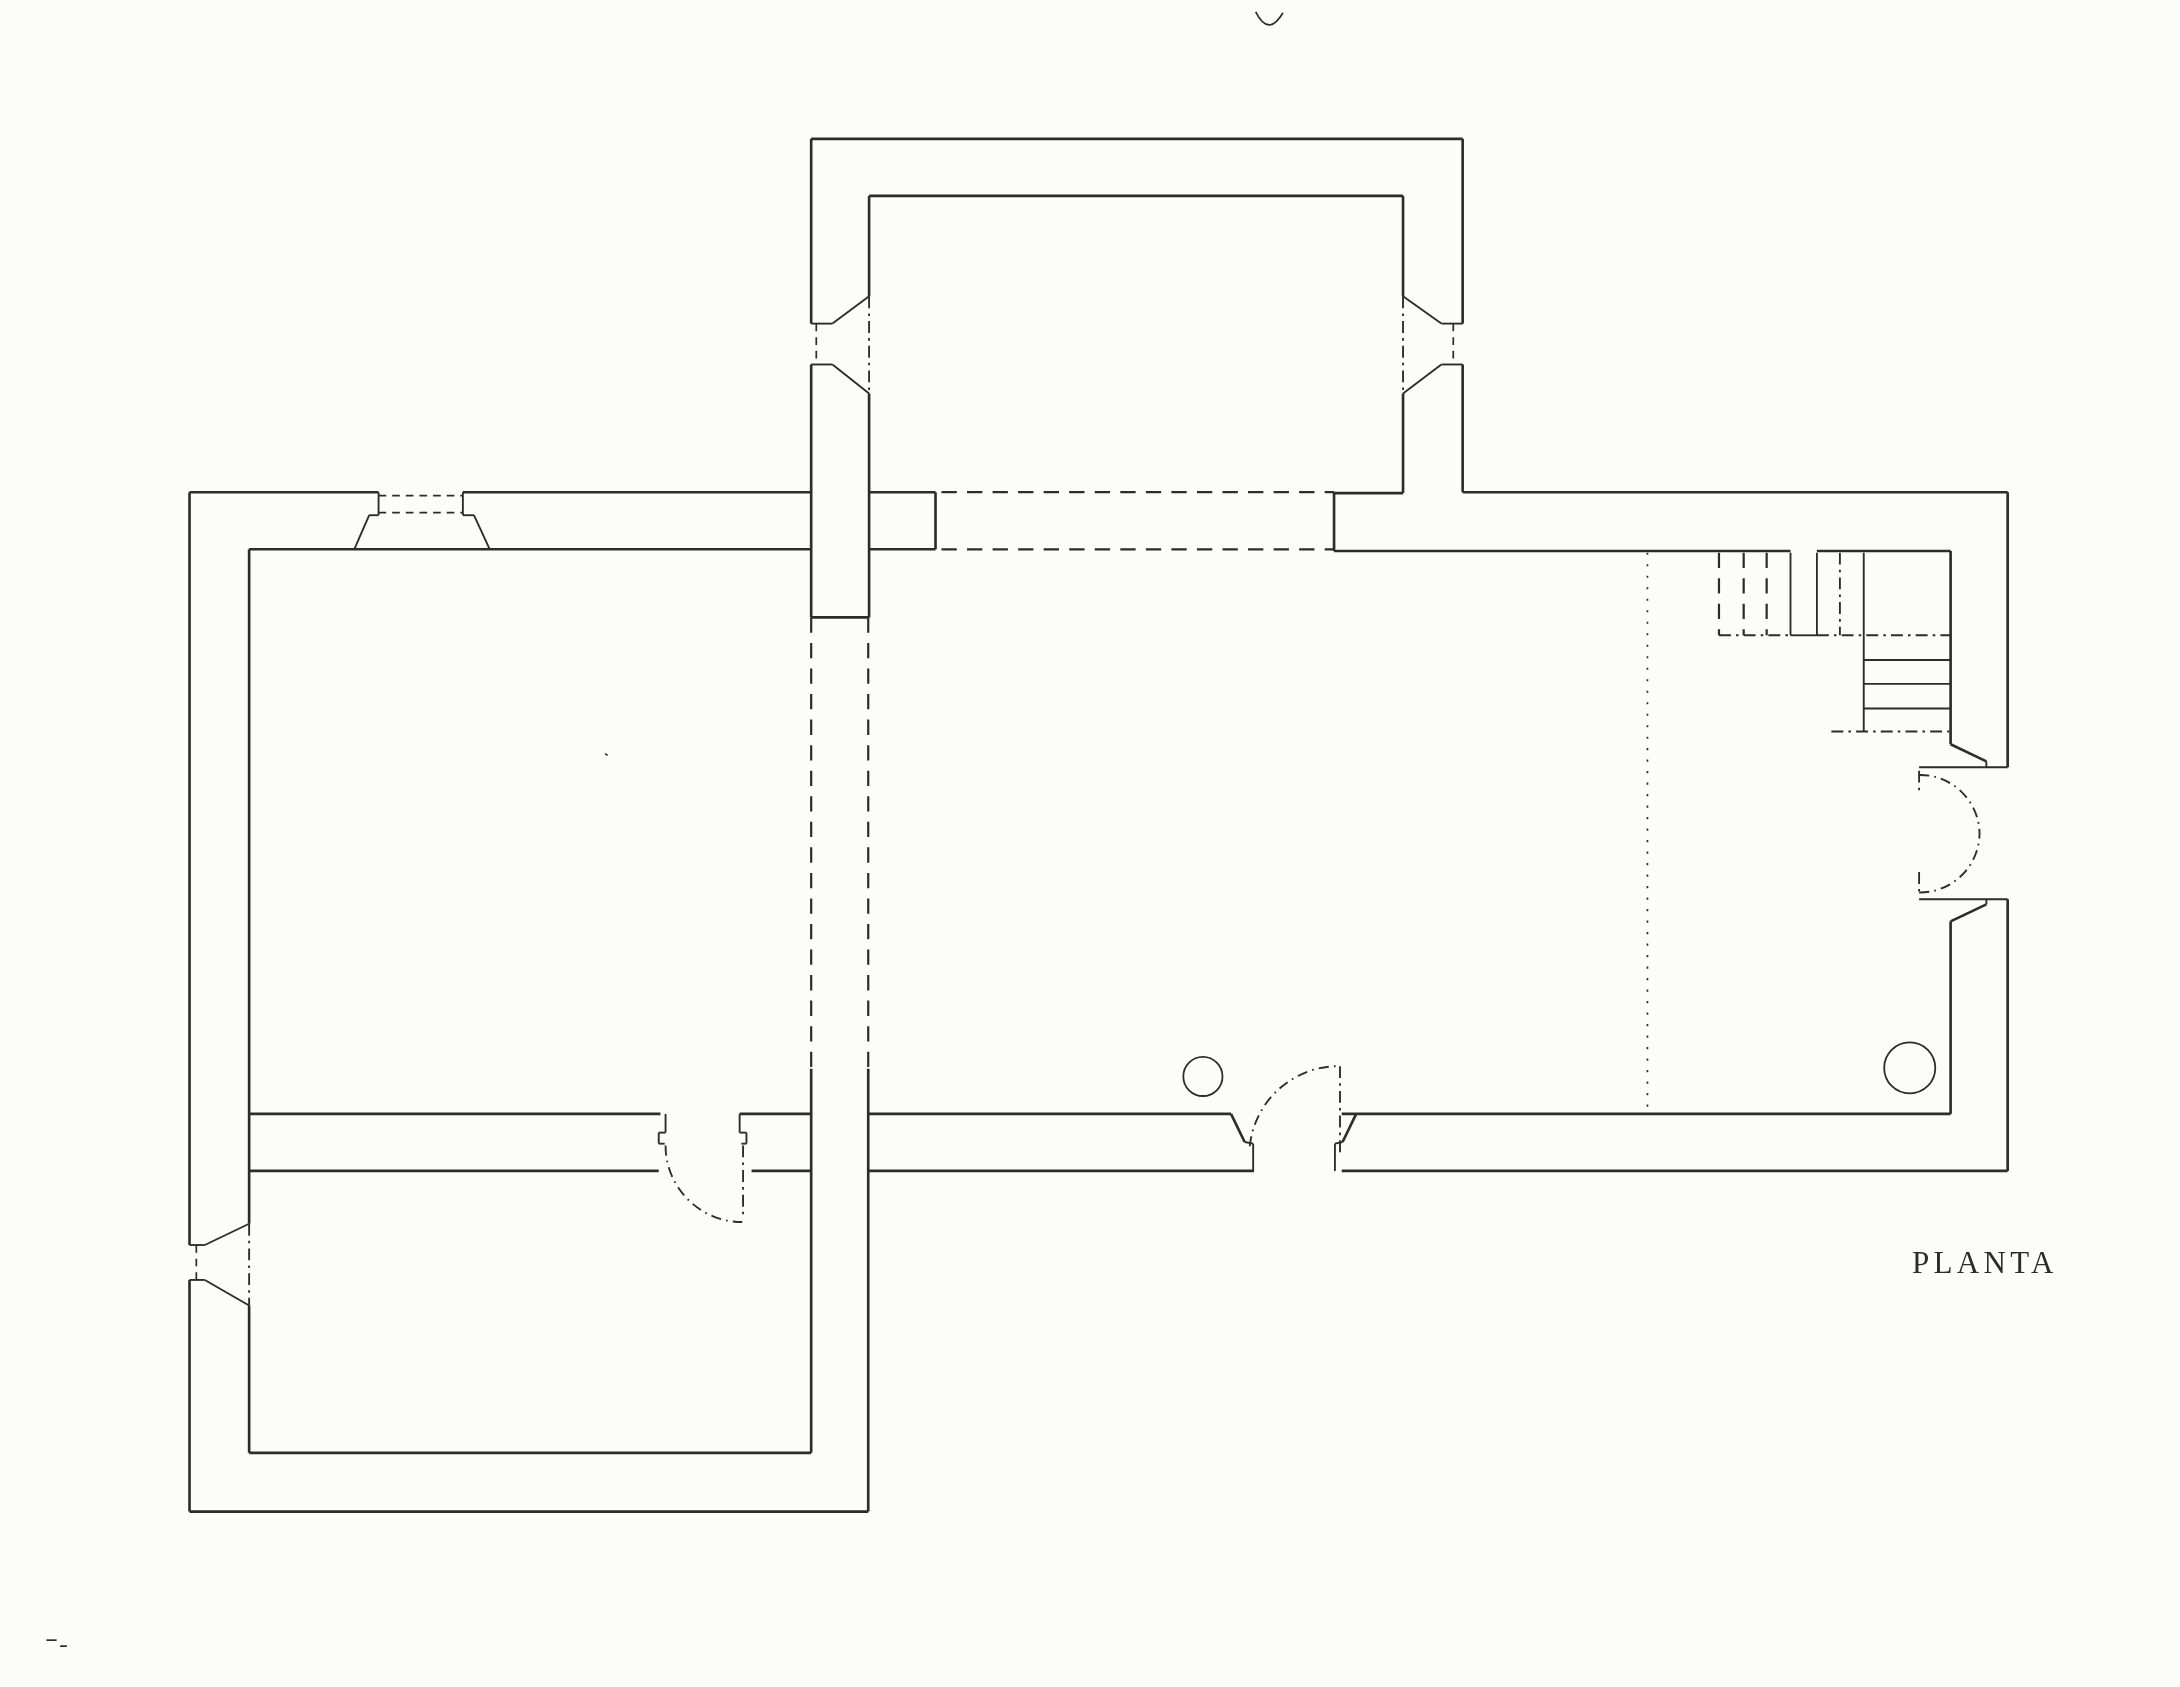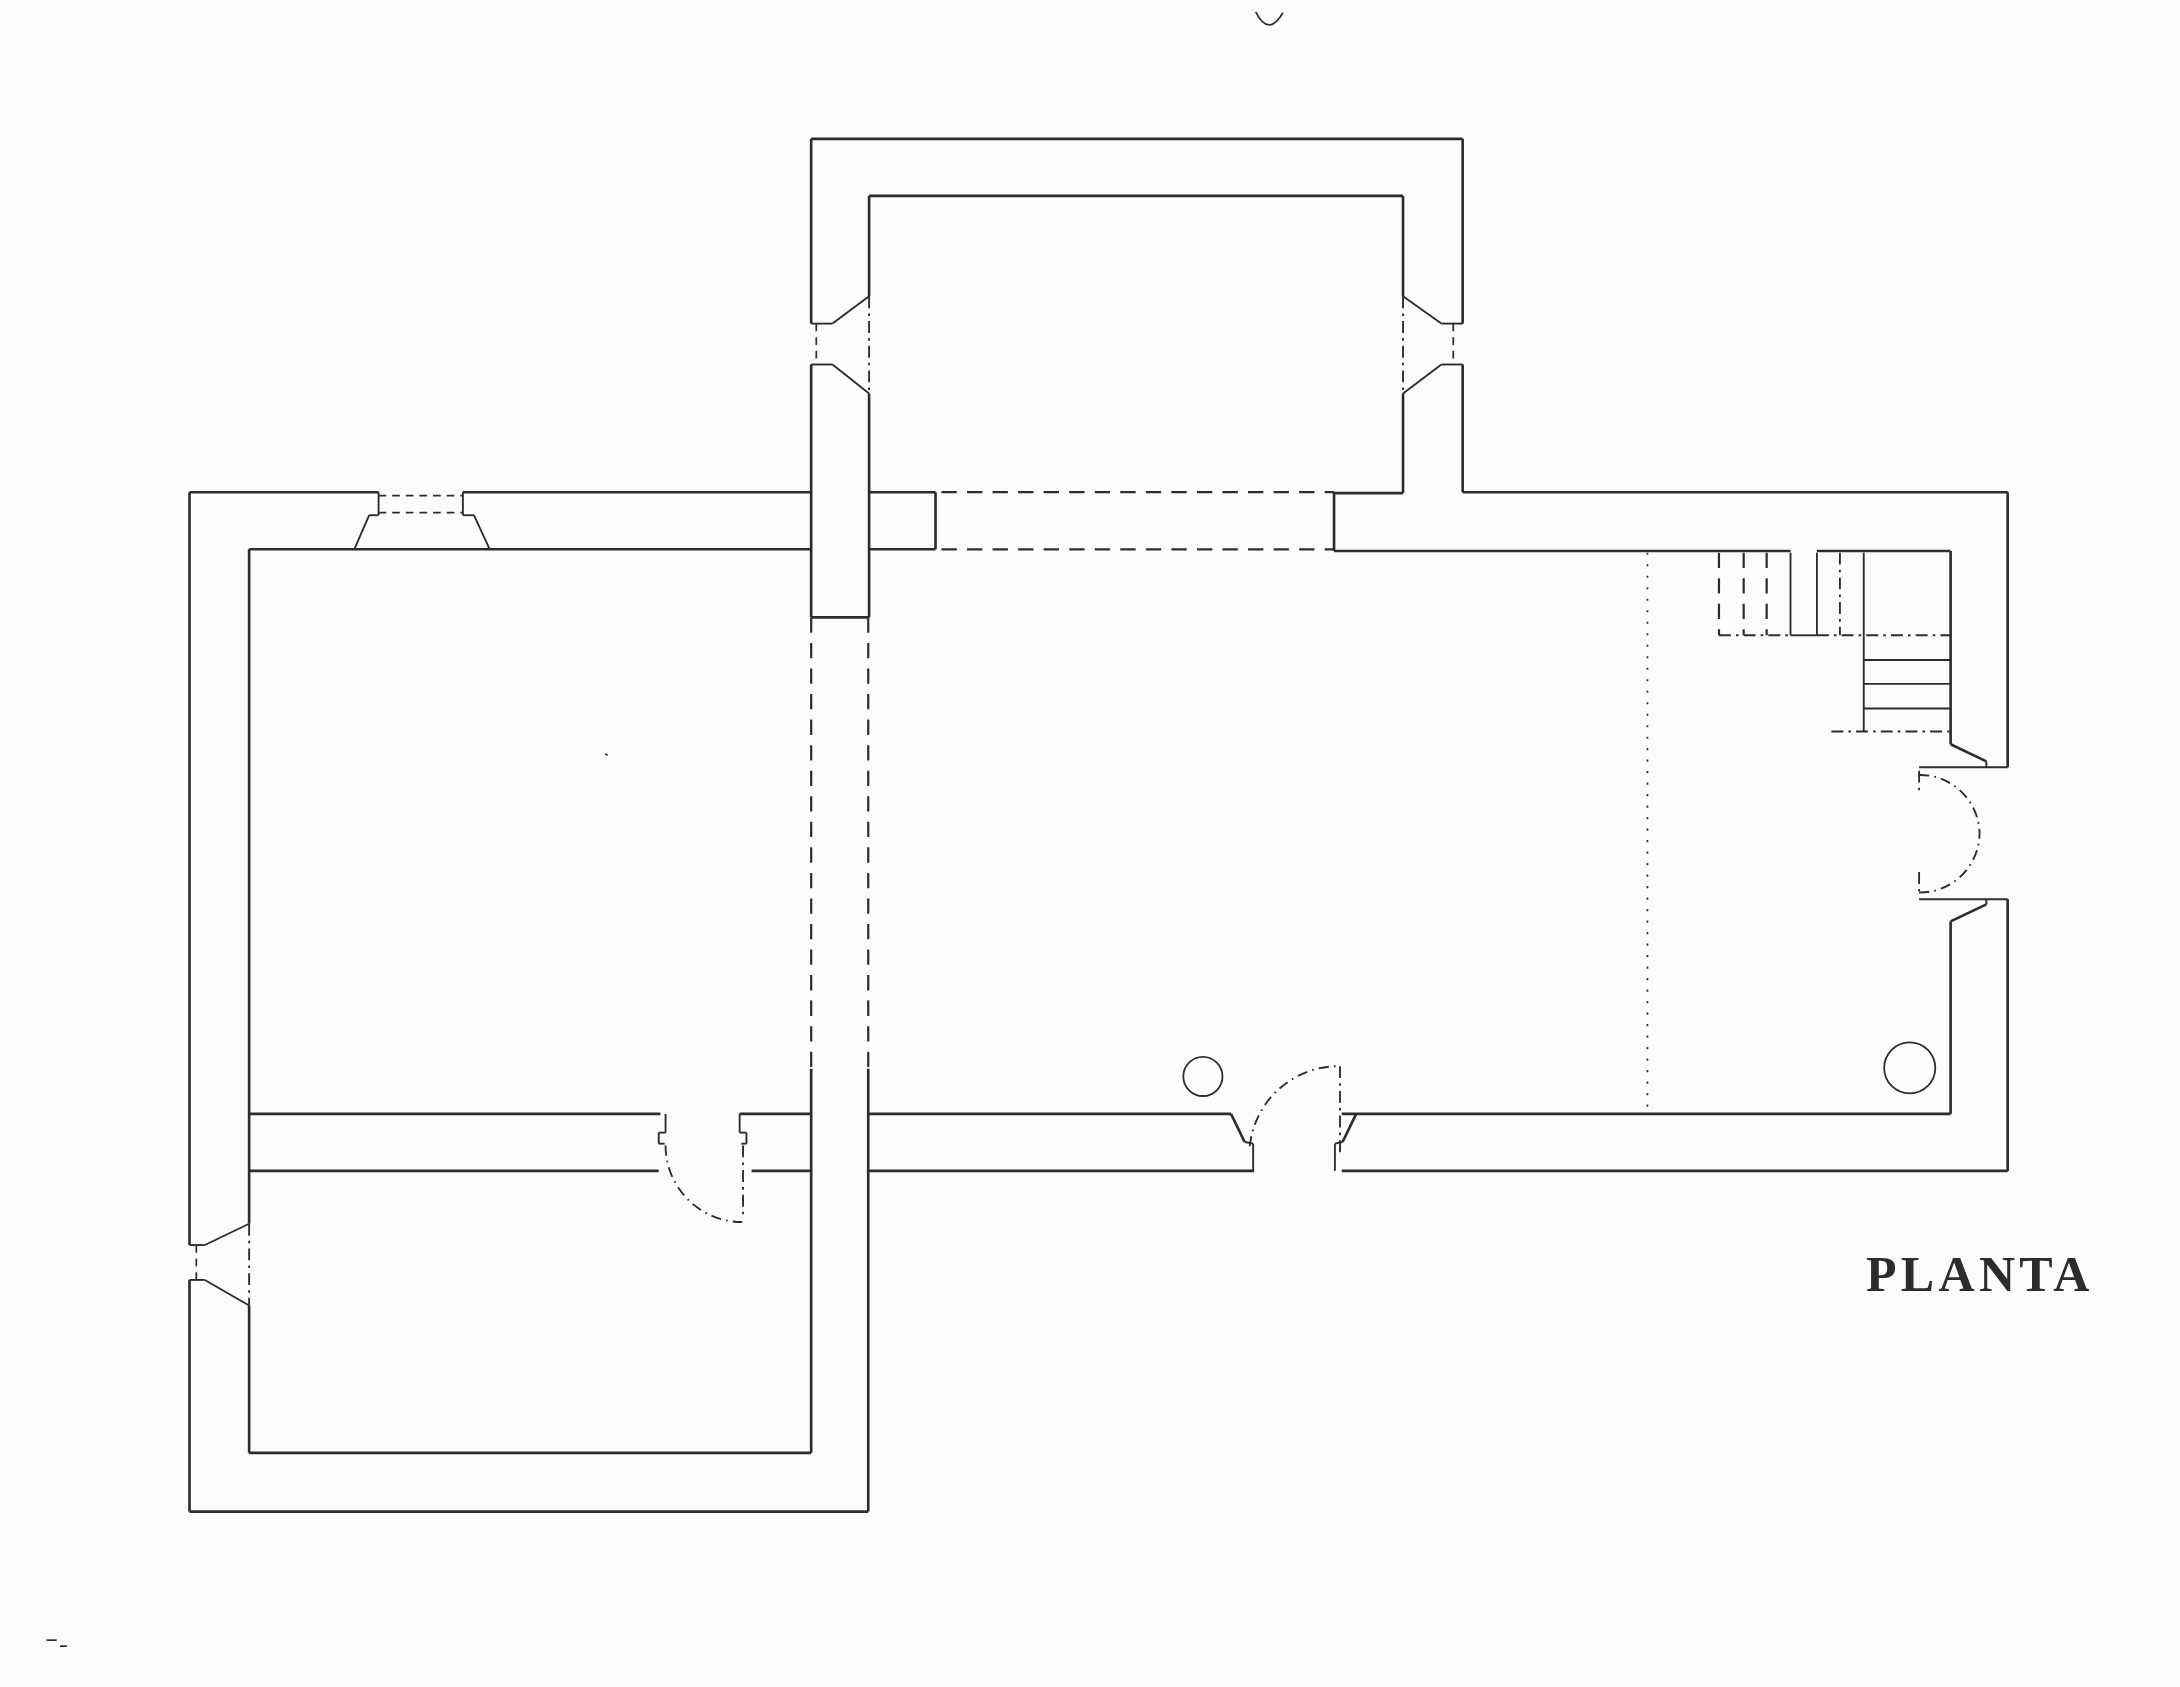--- a/index.html
+++ b/index.html
@@ -18,24 +18,24 @@
   .w-thin    { stroke-width:2.2; }
   .w-dashedH { stroke-width:2.6; stroke-dasharray:18 12; }
   .w-dashdot { stroke-width:2.2; stroke-dasharray:14 6 3 6; }
   .w-dotted  { stroke-width:2;   stroke-dasharray:2.5 11; }
   .w-glaz    { stroke-width:2;   stroke-dasharray:9 7; }
   .w-arc     { stroke-width:2.2; stroke-dasharray:12 6 2 6; stroke-linecap:round; }
   .w-faint   { stroke:var(--faint); stroke-width:2; }
   .plan circle { stroke-width:2.1; }
   .drawing-title {
     position:absolute;
-    left:1866px; top:1245px;
+    left:1912px; top:1245px;
     width:187px;
-    font-weight:700;
-    font-size:50px;
+    font-weight:400;
+    font-size:31px;
     letter-spacing:4.3px;
     color:var(--ink);
     white-space:nowrap;
     -webkit-user-select:none; user-select:none;
   }
 </style>
 </head>
 <body>
 
 <div class="sheet">

